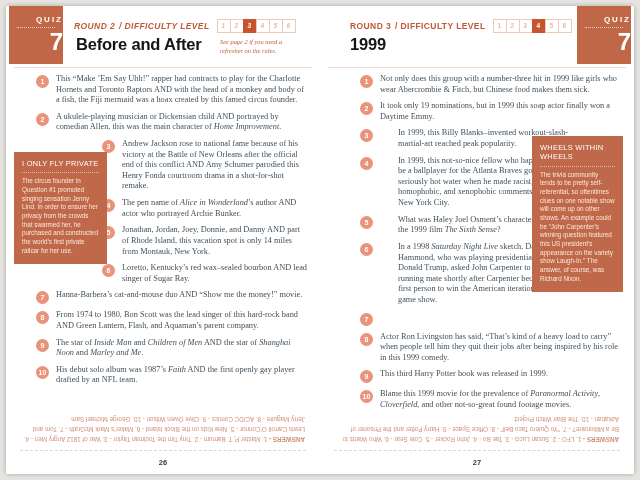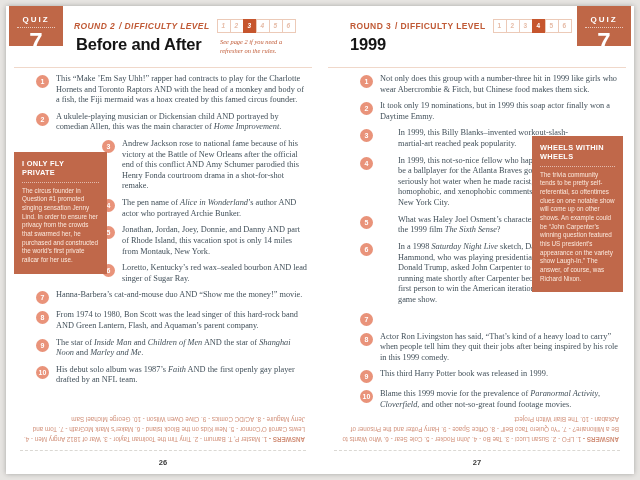--- a/index.html
+++ b/index.html
@@ -3,22 +3,22 @@
 <meta charset="utf-8">
 <style>
   html,body{margin:0;padding:0;}
   body{width:640px;height:480px;background:#e7e5e2;position:relative;overflow:hidden;
        font-family:"Liberation Sans",sans-serif;}
   .spread{position:absolute;left:6px;top:6px;width:628px;height:468px;background:#ffffff;
           box-shadow:0 0 5px rgba(0,0,0,.28);display:flex;}
   .page{position:relative;width:314px;height:100%;}
 
   
-  .quiz-box{position:absolute;top:0;width:54px;height:40px;background:#bf6747;color:#fff;
-            text-align:center;}
+  .quiz-box{position:absolute;top:0;width:54px;height:58px;background:#bf6747;color:#fff;
+            text-align:right;}
   .page.left  .quiz-box{left:3px;}
   .page.right .quiz-box{right:3px;}
   .quiz-box .qz{display:block;margin-top:9px;font-size:8px;font-weight:bold;letter-spacing:2px;}
   .quiz-box .dots{display:block;width:72%;margin:3px auto 0;border-bottom:1px dotted rgba(255,255,255,.65);}
   .quiz-box .qn{display:block;margin-top:2px;font-size:24px;font-weight:bold;line-height:1;}
 
   
   .round-row{position:absolute;top:13px;display:flex;align-items:center;gap:4px;
              font-size:8.5px;font-weight:bold;color:#c05a36;letter-spacing:.4px;white-space:nowrap;}
   .page.left  .round-row{left:68px;font-style:italic;}
@@ -44,21 +44,21 @@
         font-size:7px;font-weight:bold;line-height:13px;text-align:center;margin-top:1px;}
   .qtext{font:8.3px/1.28 "Liberation Serif",serif;color:#42505a;}
   .qtext i{font-style:italic;}
   .page.left  .q.wrap{margin-left:66px;justify-content:space-between;}
   .page.right .q.wrap{margin-right:51px;gap:25px;}
 
   
   .callout{position:absolute;background:#c0684a;color:#fff;padding:7px 8px 9px;}
   .page.left  .callout{left:8px; top:146px;width:77px;}
   .page.right .callout{right:11px;top:130px;width:75px;}
-  .callout h3{margin:0 0 4px;font-size:7.4px;font-weight:bold;letter-spacing:.3px;line-height:1.25;
+  .callout h3{margin:0 0 4px;font-size:7.4px;font-weight:normal;letter-spacing:.3px;line-height:1.25;
               border-bottom:1px dotted rgba(255,255,255,.55);padding-bottom:4px;}
   .callout p{margin:0;font-size:6.3px;line-height:1.38;color:#fbe9dd;}
 
   
   .answers{position:absolute;left:15px;right:15px;bottom:30px;transform:rotate(180deg);
            font-size:6.3px;line-height:1.55;color:#d18f78;}
   .answers .ans-label{font-weight:bold;}
   .foot-rule{position:absolute;left:14px;right:14px;bottom:23px;border-top:1px dashed #dad8d3;}
   .pagenum{position:absolute;left:0;right:0;bottom:7px;text-align:center;
            font-size:7.5px;font-weight:bold;color:#3a3a3a;}

